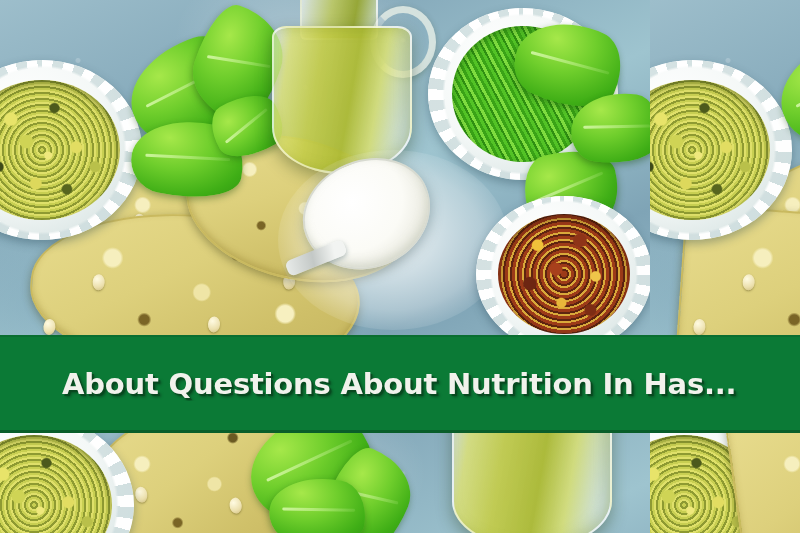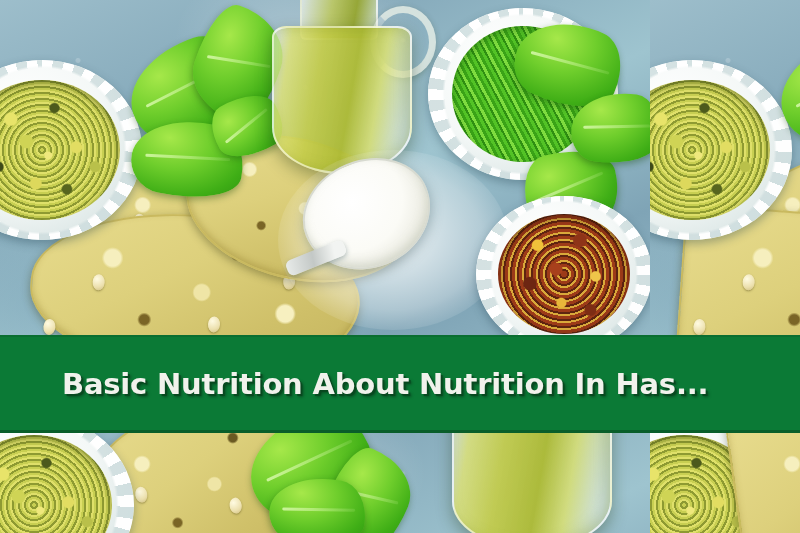--- a/index.html
+++ b/index.html
@@ -305,21 +305,21 @@
         </div>
         <div class="ramekin" style="left:-58px; top:60px; width:200px; height:180px;">
           <div class="fill herb" style="left:22px; top:20px; right:22px; bottom:20px;"></div>
         </div>
         <div class="leaf" style="left:128px; top:42px; width:120px; height:92px; transform:rotate(-18deg);"></div>
       </div>
     </div>
   </div>
 
   <div id="title-band">
-    <div id="title-text">Basic Nutrition About Nutrition In Has...</div>
+    <div id="title-text">About Questions About Nutrition In Has...</div>
   </div>
 
   <div class="photo-strip bottom">
 
     <div class="tile">
       <div class="scene">
         <div class="slate-tex"></div>
 
         <div class="bread" style="left:85px; top:-30px; width:250px; height:170px; border-radius:52% 48% 46% 54% / 50% 52% 48% 50%; transform:rotate(-8deg);">
           <div class="seed" style="left:48px;top:72px;"></div>

